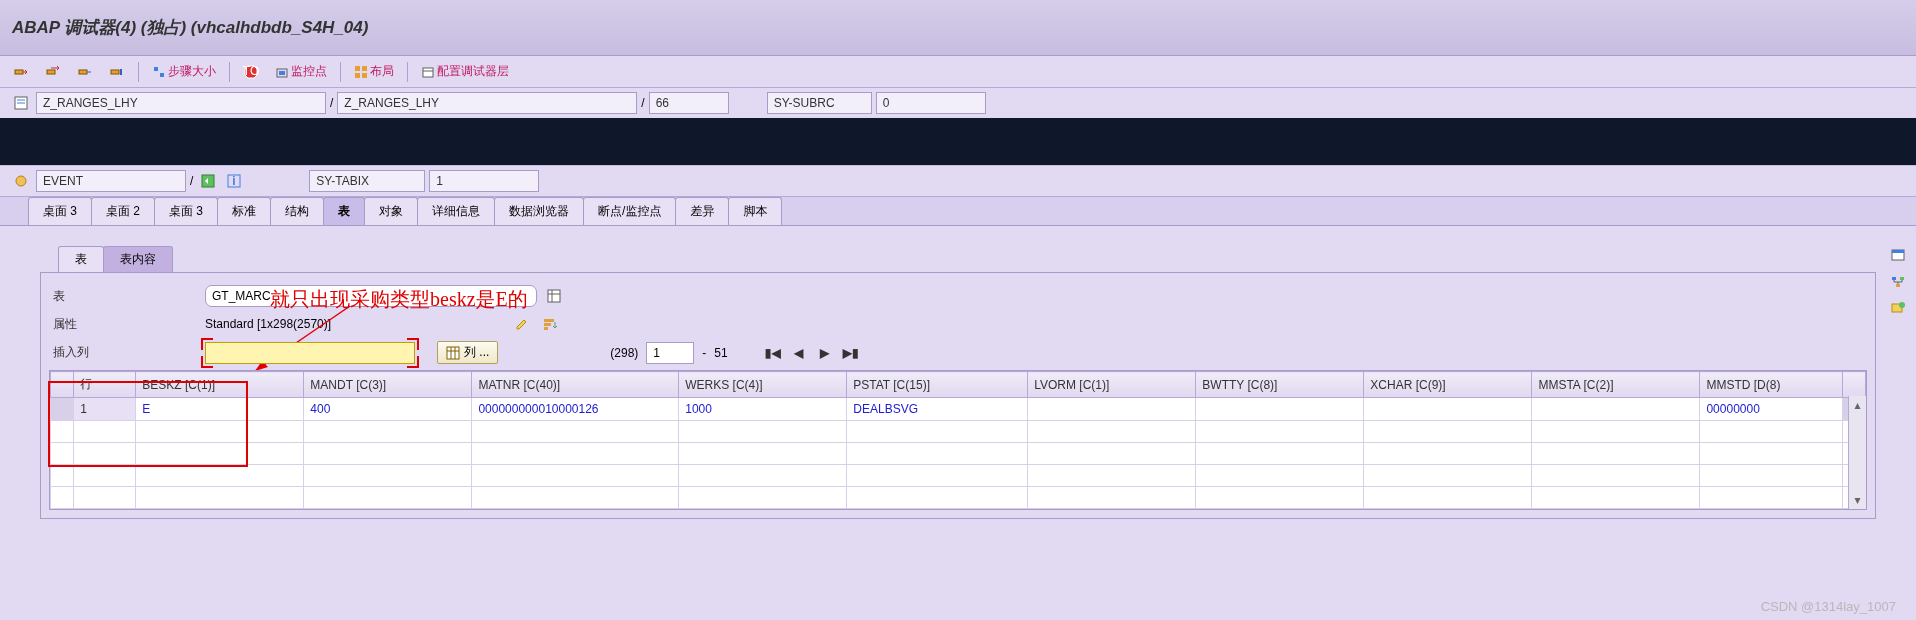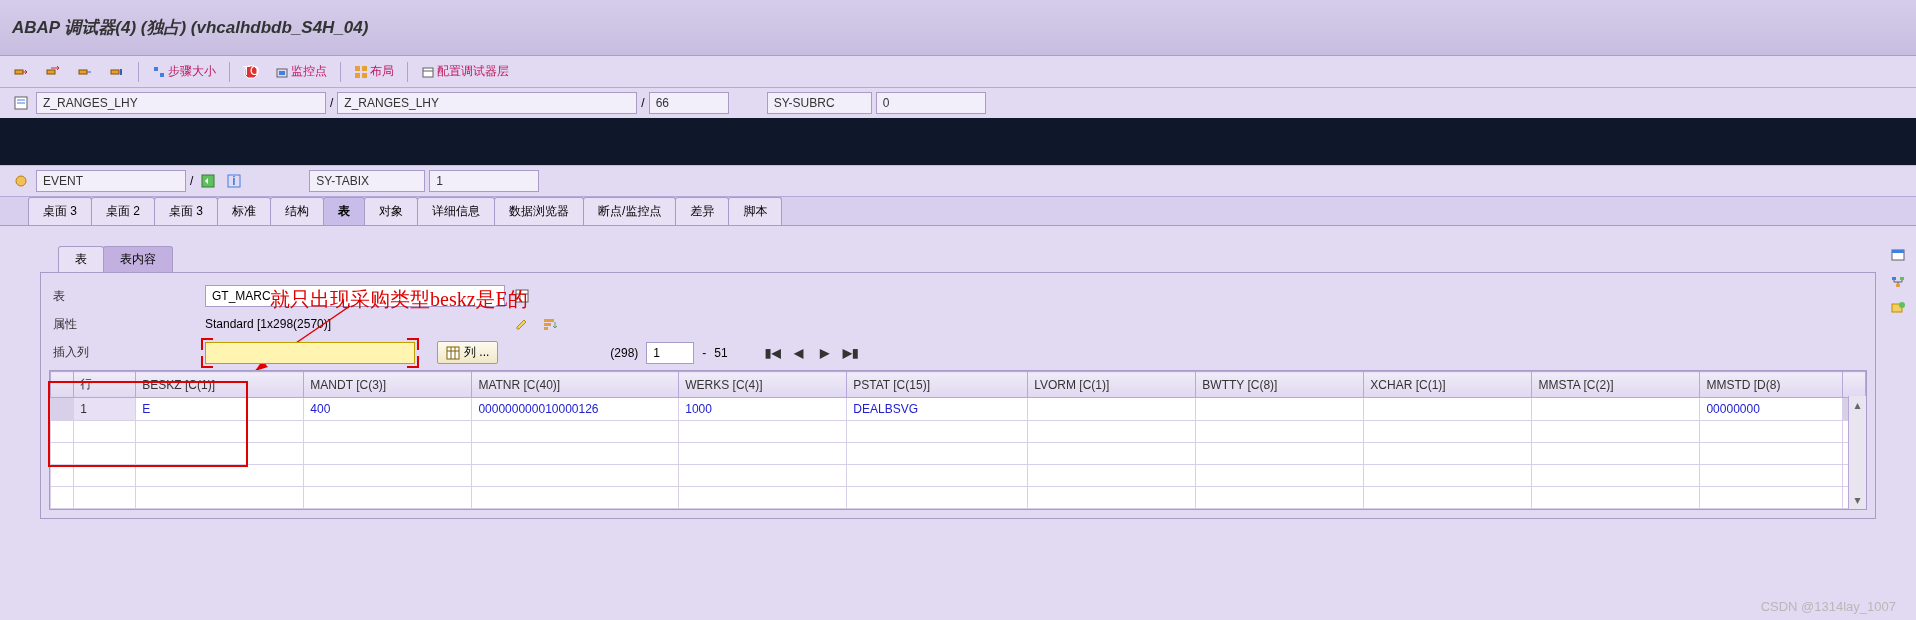--- a/index.html
+++ b/index.html
@@ -230,21 +230,21 @@
 
   <svg style="position:absolute;left:240px;top:75px;" width="120" height="80">
     <line x1="110" y1="5" x2="15" y2="70" stroke="#e00000" stroke-width="1.5"></line>
     <polygon points="15,70 22,60 28,66" fill="#e00000"></polygon>
   </svg>
 
   <div class="inner-panel">
 
     <div class="form-row">
       <span class="form-label">表</span>
-      <input class="txt-input" style="width: 300px;" value="GT_MARC">
+      <input class="txt-input" style="width: 332px; border-radius: 7px;" value="GT_MARC">
       <span class="info-icon">
           <svg width="16" height="16">
             <rect x="2" y="2" width="12" height="12" fill="#fff" stroke="#606060"></rect>
             <line x1="2" y1="6" x2="14" y2="6" stroke="#606060"></line>
             <line x1="6" y1="2" x2="6" y2="14" stroke="#606060"></line>
           </svg>
         </span>
     </div>
 
     <div class="form-row">
@@ -319,21 +319,21 @@
           <tr>
             <th class="rowhead"></th>
             <th>行</th>
             <th>BESKZ [C(1)]</th>
             <th>MANDT [C(3)]</th>
             <th>MATNR [C(40)]</th>
             <th>WERKS [C(4)]</th>
             <th>PSTAT [C(15)]</th>
             <th>LVORM [C(1)]</th>
             <th>BWTTY [C(8)]</th>
-            <th>XCHAR [C(1)]</th>
+            <th>XCHAR [C(9)]</th>
             <th>MMSTA [C(2)]</th>
             <th>MMSTD [D(8)</th>
             <th class="rowhead"></th>
           </tr>
         </thead>
         <tbody>
           <tr>
             <td class="rowhead"></td>
             <td class="rownum-cell">1</td>
             <td>E</td>

